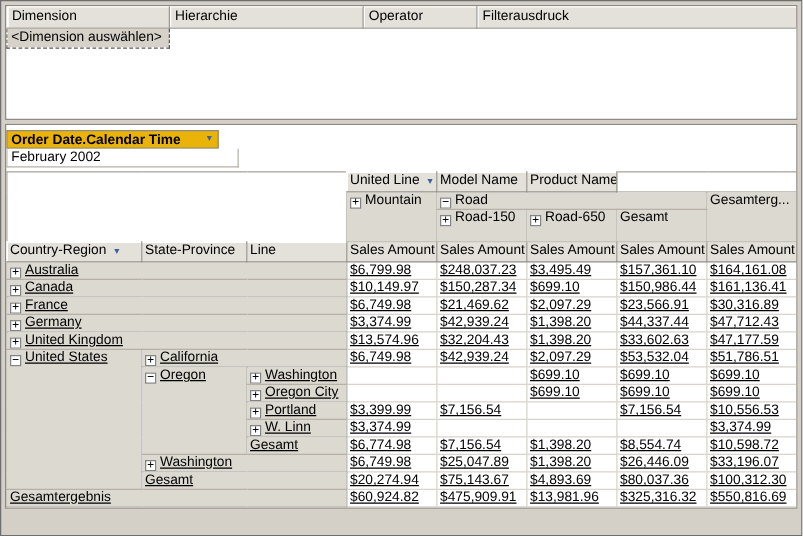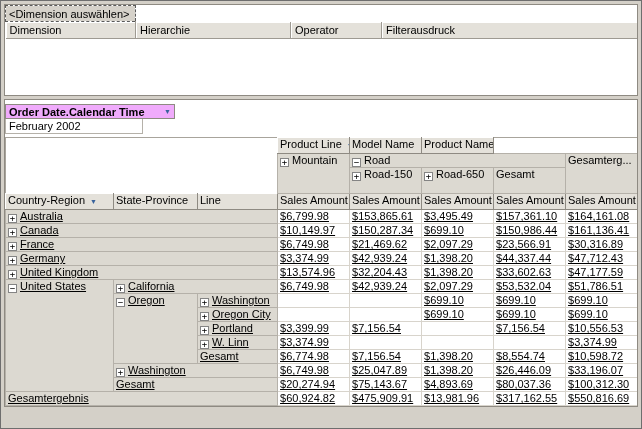--- a/index.html
+++ b/index.html
@@ -44,27 +44,27 @@
     width:634px; height:308px;
     background:#fff;
     border:1px solid #8E8A82;
     padding:4px 0 0 0;
     overflow:hidden;
     position:relative;
   }
 
   .slicer-field {
     width:170px; height:15px;
-    background:#f0abfc;
+    background:#eab308;
     border:1px solid #8E8A82;
     display:flex; align-items:center; justify-content:space-between;
     padding:0 3px; font-weight:bold; white-space:nowrap;
   }
   .slicer-member {
-    width:138px; height:15px;
+    width:186px; height:15px;
     background:#fff;
     border:1px solid #B5B1A9; border-top:none;
     display:flex; align-items:center;
     padding:0 3px; white-space:nowrap;
   }
   .arrow { color:#39639C; font-size:7px; line-height:1; margin-left:5px; }
 
   table.pivot {
     border-collapse:collapse; table-layout:fixed;
     margin-top:3px; width:632px;
@@ -107,28 +107,28 @@
   <div class="filter-panel">
     <table class="fgrid">
       <colgroup>
         <col style="width:130px">
           <col style="width:155px">
           <col style="width:91px">
           <col style="width:256px">
       </colgroup>
       <tbody>
           <tr>
-        <td class="dimsel-cell">&lt;Dimension auswählen&gt;</td>
-        <td class="plain" colspan="3"></td>
-      </tr>
-      <tr>
         <th>Dimension</th>
         <th>Hierarchie</th>
         <th>Operator</th>
         <th>Filterausdruck</th>
+      </tr>
+      <tr>
+        <td class="dimsel-cell">&lt;Dimension auswählen&gt;</td>
+        <td class="plain" colspan="3"></td>
       </tr>
       <tr style="height:56px">
         <td class="plain" colspan="4"></td>
       </tr>
     </tbody>
       </table>
   </div>
 
   <div class="pivot-panel">
 
@@ -149,21 +149,21 @@
           <col style="width:72px">
           <col style="width:72px">
           <col style="width:72px">
           <col style="width:72px">
       </colgroup>
 
       <tbody>
           <tr class="hrow16">
         <td class="blank" colspan="3" rowspan="3"></td>
         <th class="fbtn">
-          <span>Product Line</span><span class="arrow">▼</span>
+          <span>United Line</span><span class="arrow">▼</span>
         </th>
         <th class="fbtn">
           <span>Model Name</span>
         </th>
         <th class="fbtn">
           <span>Product Name</span>
         </th>
         <td class="blank" colspan="2"></td>
       </tr>
 
@@ -206,21 +206,21 @@
         <th class="mbtn">Sales Amount</th>
         <th class="mbtn">Sales Amount</th>
         <th class="mbtn">Sales Amount</th>
       </tr>
 
       <tr class="drow">
         <th class="mem" colspan="3">
           <span class="exp">+</span><span>Australia</span>
         </th>
         <td class="data">$6,799.98</td>
-        <td class="data">$153,865.61</td>
+        <td class="data">$248,037.23</td>
         <td class="data">$3,495.49</td>
         <td class="data">$157,361.10</td>
         <td class="data">$164,161.08</td>
       </tr>
       <tr class="drow">
         <th class="mem" colspan="3">
           <span class="exp">+</span><span>Canada</span>
         </th>
         <td class="data">$10,149.97</td>
         <td class="data">$150,287.34</td>
@@ -344,20 +344,20 @@
         <td class="data">$80,037.36</td>
         <td class="data">$100,312.30</td>
       </tr>
       <tr class="drow">
         <th class="mem" colspan="3">
           <span>Gesamtergebnis</span>
         </th>
         <td class="data">$60,924.82</td>
         <td class="data">$475,909.91</td>
         <td class="data">$13,981.96</td>
-        <td class="data">$317,162.55</td>
+        <td class="data">$325,316.32</td>
         <td class="data">$550,816.69</td>
       </tr>
     </tbody>
       </table>
   </div>
 
 </div>
 
 </body></html>

